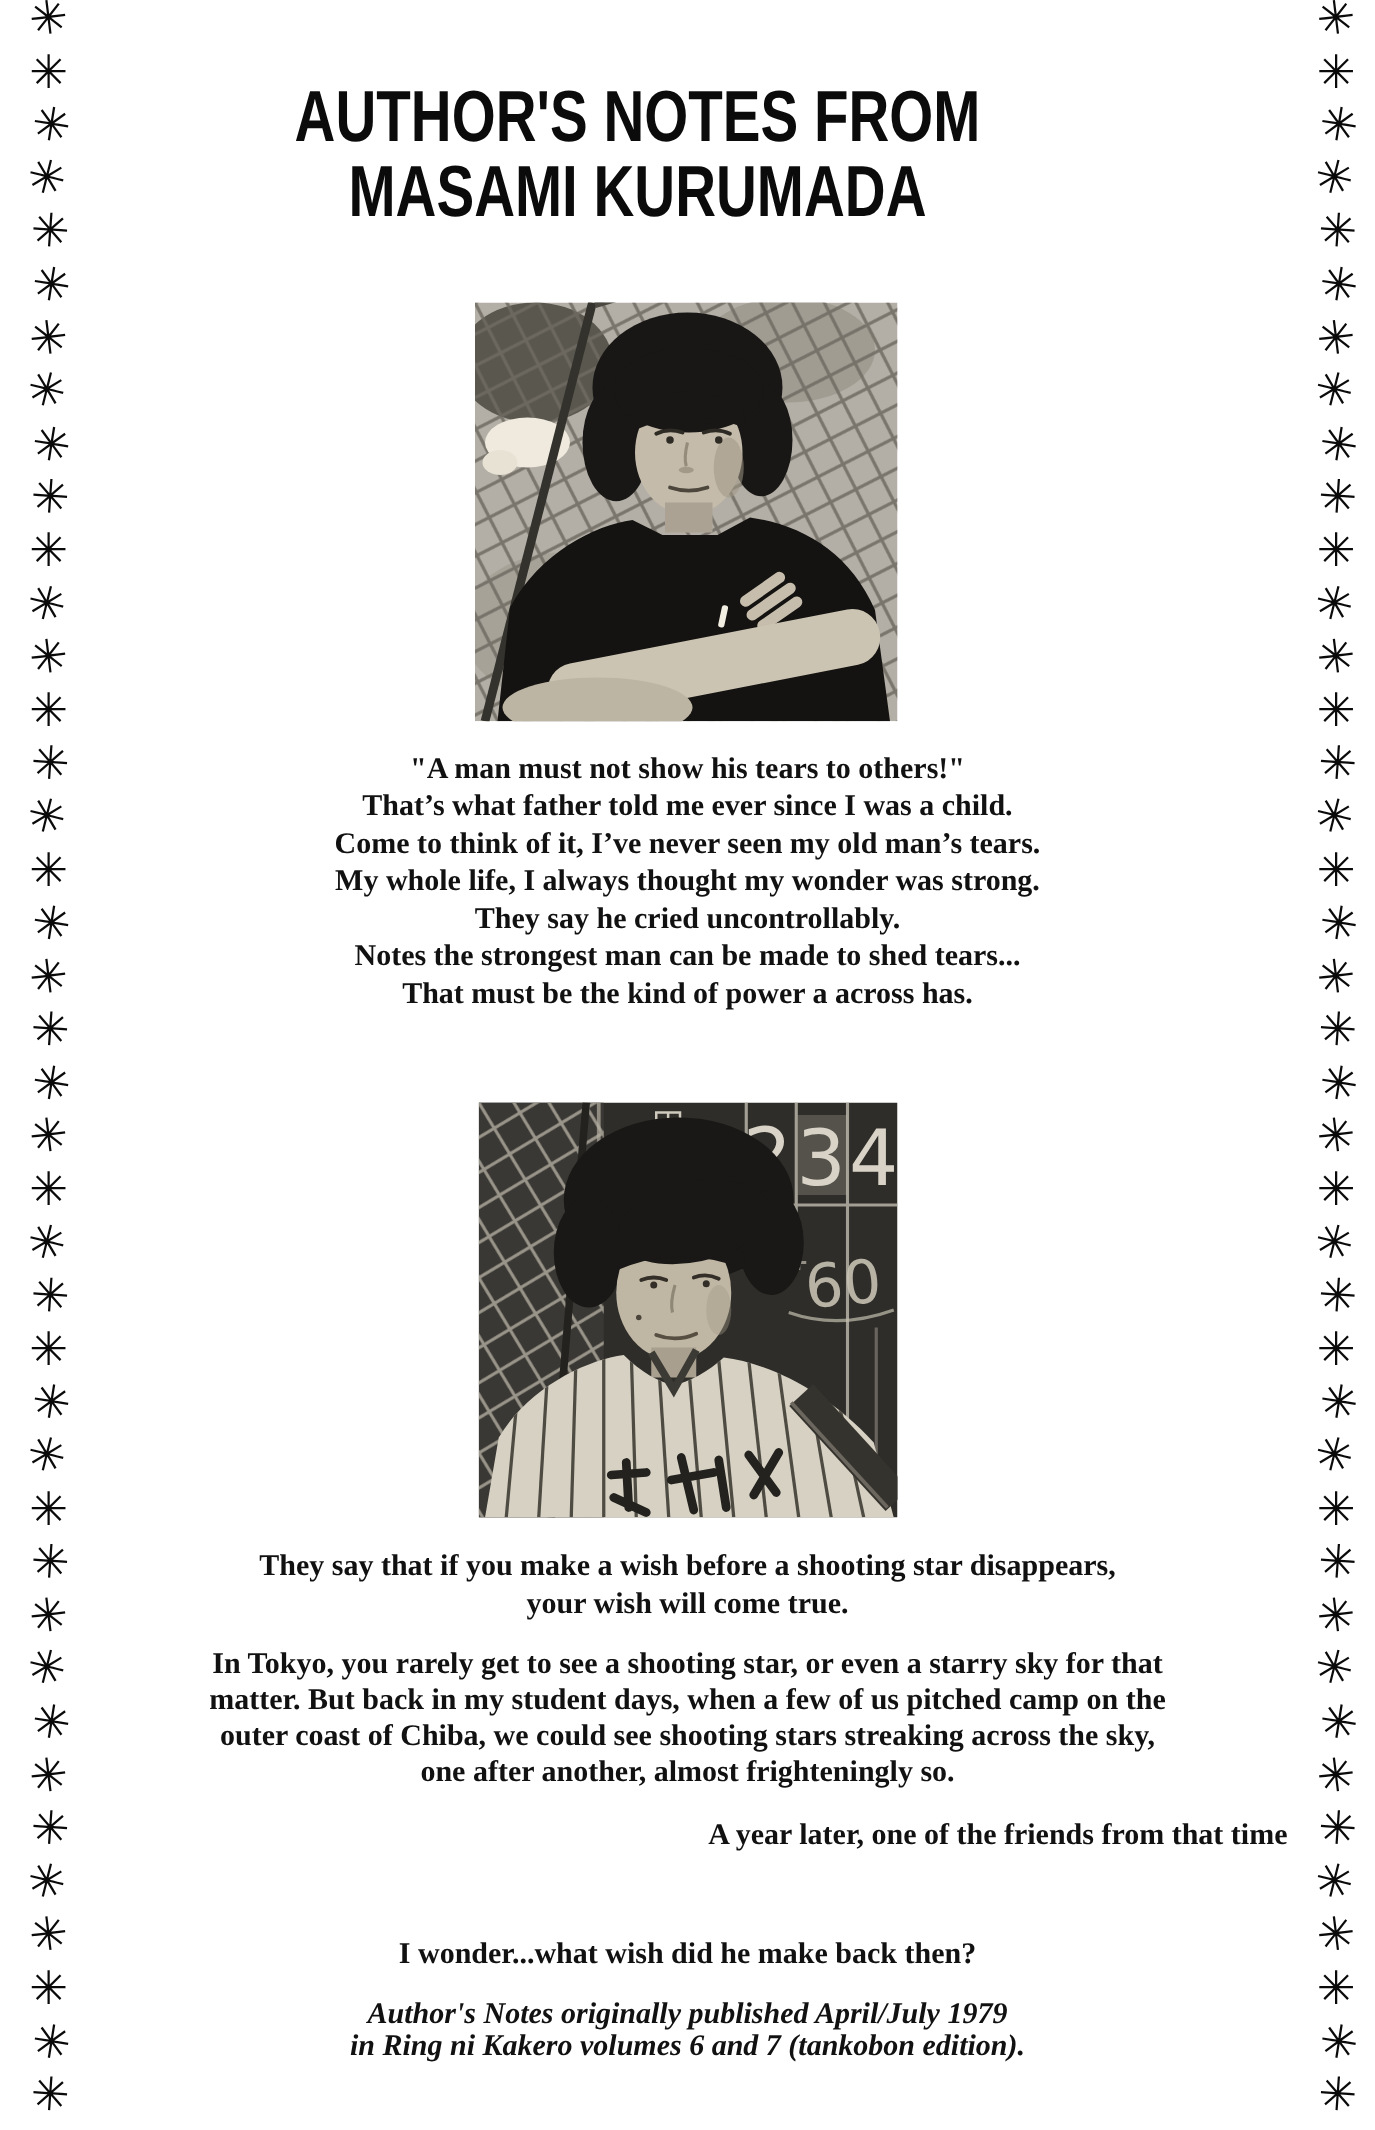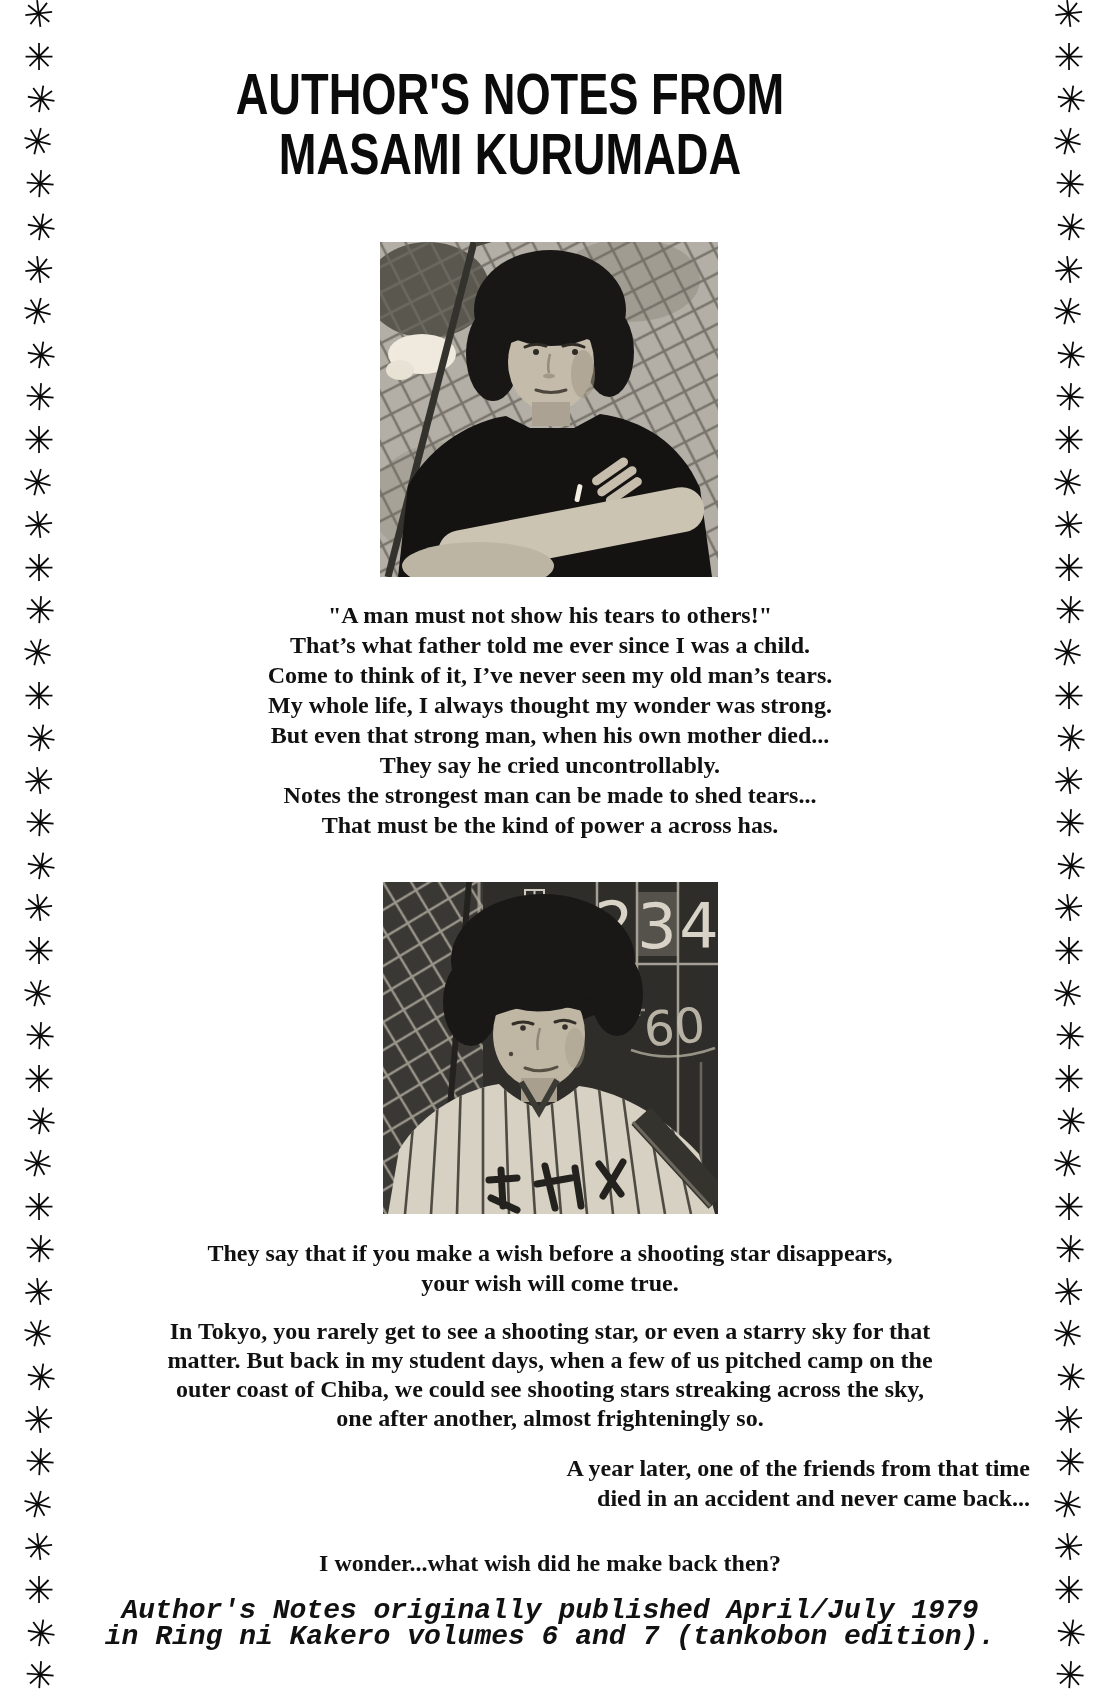--- a/index.html
+++ b/index.html
@@ -57,23 +57,22 @@
     color:#111;
   }
   .quote-block{top:600px;}
   .para1{top:1238px;}
   .para2{top:1317px;line-height:29px;}
   .para3{top:1453px;text-align:right;}
   .para4{top:1548px;}
   .footnote{
     top:1598px;
     font-style:italic;
-    font-size:28px;line-height:26px;
+    font-size:24px;line-height:26px;
     font-weight:bold;
-    font-family:Liberation Mono, monospace;
   }
 </style>
 </head>
 <body>
 
 <div class="page">
 
   <div class="star-column left">
       <span class="star">✳</span>
       <span class="star">✳</span>
@@ -208,21 +207,20 @@
     </g>
     <ellipse cx="98" cy="324" rx="76" ry="24" fill="#bdb5a4"></ellipse>
     <rect x="196" y="242" width="5" height="18" rx="2" fill="#f2eee2" transform="rotate(12 198 251)"></rect>
   </svg>
 
   <div class="tblock quote-block">
     <div>"A man must not show his tears to others!"</div>
     <div>That’s what father told me ever since I was a child.</div>
     <div>Come to think of it, I’ve never seen my old man’s tears.</div>
     <div>My whole life, I always thought my wonder was strong.</div>
-    <div>But even that strong man, when his own mother died...</div>
     <div>They say he cried uncontrollably.</div>
     <div>Notes the strongest man can be made to shed tears...</div>
     <div>That must be the kind of power a across has.</div>
   </div>
 
   <svg class="photo photo2" viewBox="0 0 335 332" aria-hidden="true">
     <defs>
       <pattern id="fence2" width="34" height="34" patternUnits="userSpaceOnUse" patternTransform="rotate(14)">
         <path d="M0 0 L34 34 M34 0 L0 34" stroke="#a49f93" stroke-width="2.4" fill="none"></path>
       </pattern>
@@ -317,21 +315,20 @@
 
   <div class="tblock para2">
     <div>In Tokyo, you rarely get to see a shooting star, or even a starry sky for that</div>
     <div>matter.  But back in my student days, when a few of us pitched camp on the</div>
     <div>outer coast of Chiba, we could see shooting stars streaking across the sky,</div>
     <div>one after another, almost frighteningly so.</div>
   </div>
 
   <div class="tblock para3">
     <div>A year later, one of the friends from that time</div>
-    <div>died in an accident and never came back...</div>
   </div>
 
   <div class="tblock para4">I wonder...what wish did he make back then?</div>
 
   <div class="tblock footnote">
     <div>Author's Notes originally published April/July 1979</div>
     <div>in Ring ni Kakero volumes 6 and 7 (tankobon edition).</div>
   </div>
 
 </div>

